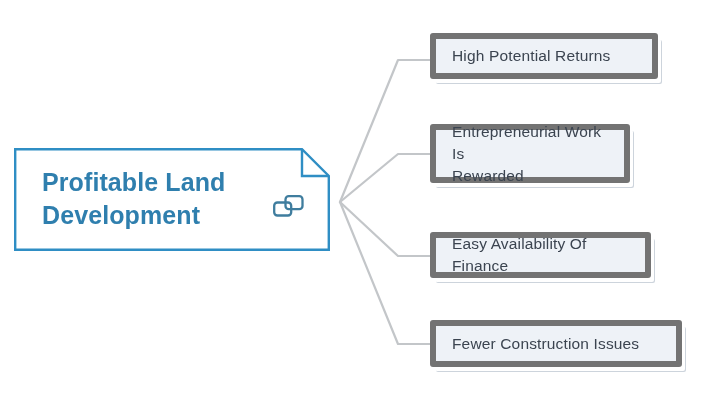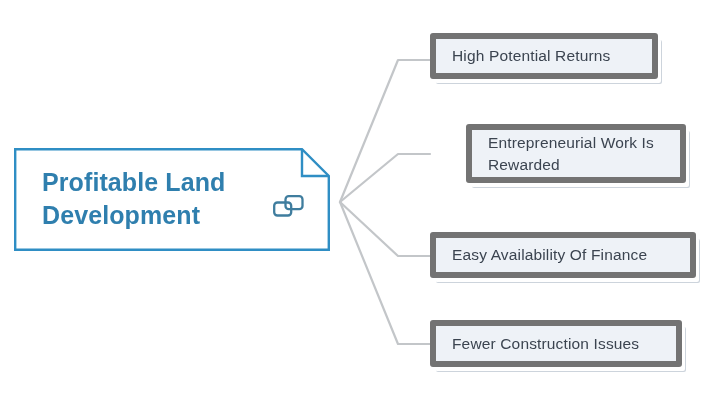--- a/index.html
+++ b/index.html
@@ -79,22 +79,22 @@
   .child-label {
     color: #3b4450;
     font-size: 15.5px;
     line-height: 22px;
     font-weight: 400;
     letter-spacing: 0.15px;
     padding: 0 16px;
     white-space: pre-line;
   }
   .node-1 { left: 430px; top: 33px;  width: 228px; height: 46px; }
-  .node-2 { left: 430px; top: 124px; width: 220px; height: 59px; margin-left: 36px; }
-  .node-3 { left: 430px; top: 232px; width: 266px; height: 46px; }
+  .node-2 { left: 430px; top: 124px; width: 200px; height: 59px; }
+  .node-3 { left: 430px; top: 232px; width: 221px; height: 46px; }
   .node-4 { left: 430px; top: 320px; width: 252px; height: 47px; }
 </style>
 </head>
 <body>
 
 <div id="canvas">
 
   <svg id="connectors" viewBox="0 0 720 404" width="720" height="404">
     <g fill="none" stroke="#c3c6c9" stroke-width="2.2" stroke-linecap="round" stroke-linejoin="round">
       <path d="M 340 202 L 398 60 L 430 60"></path>

